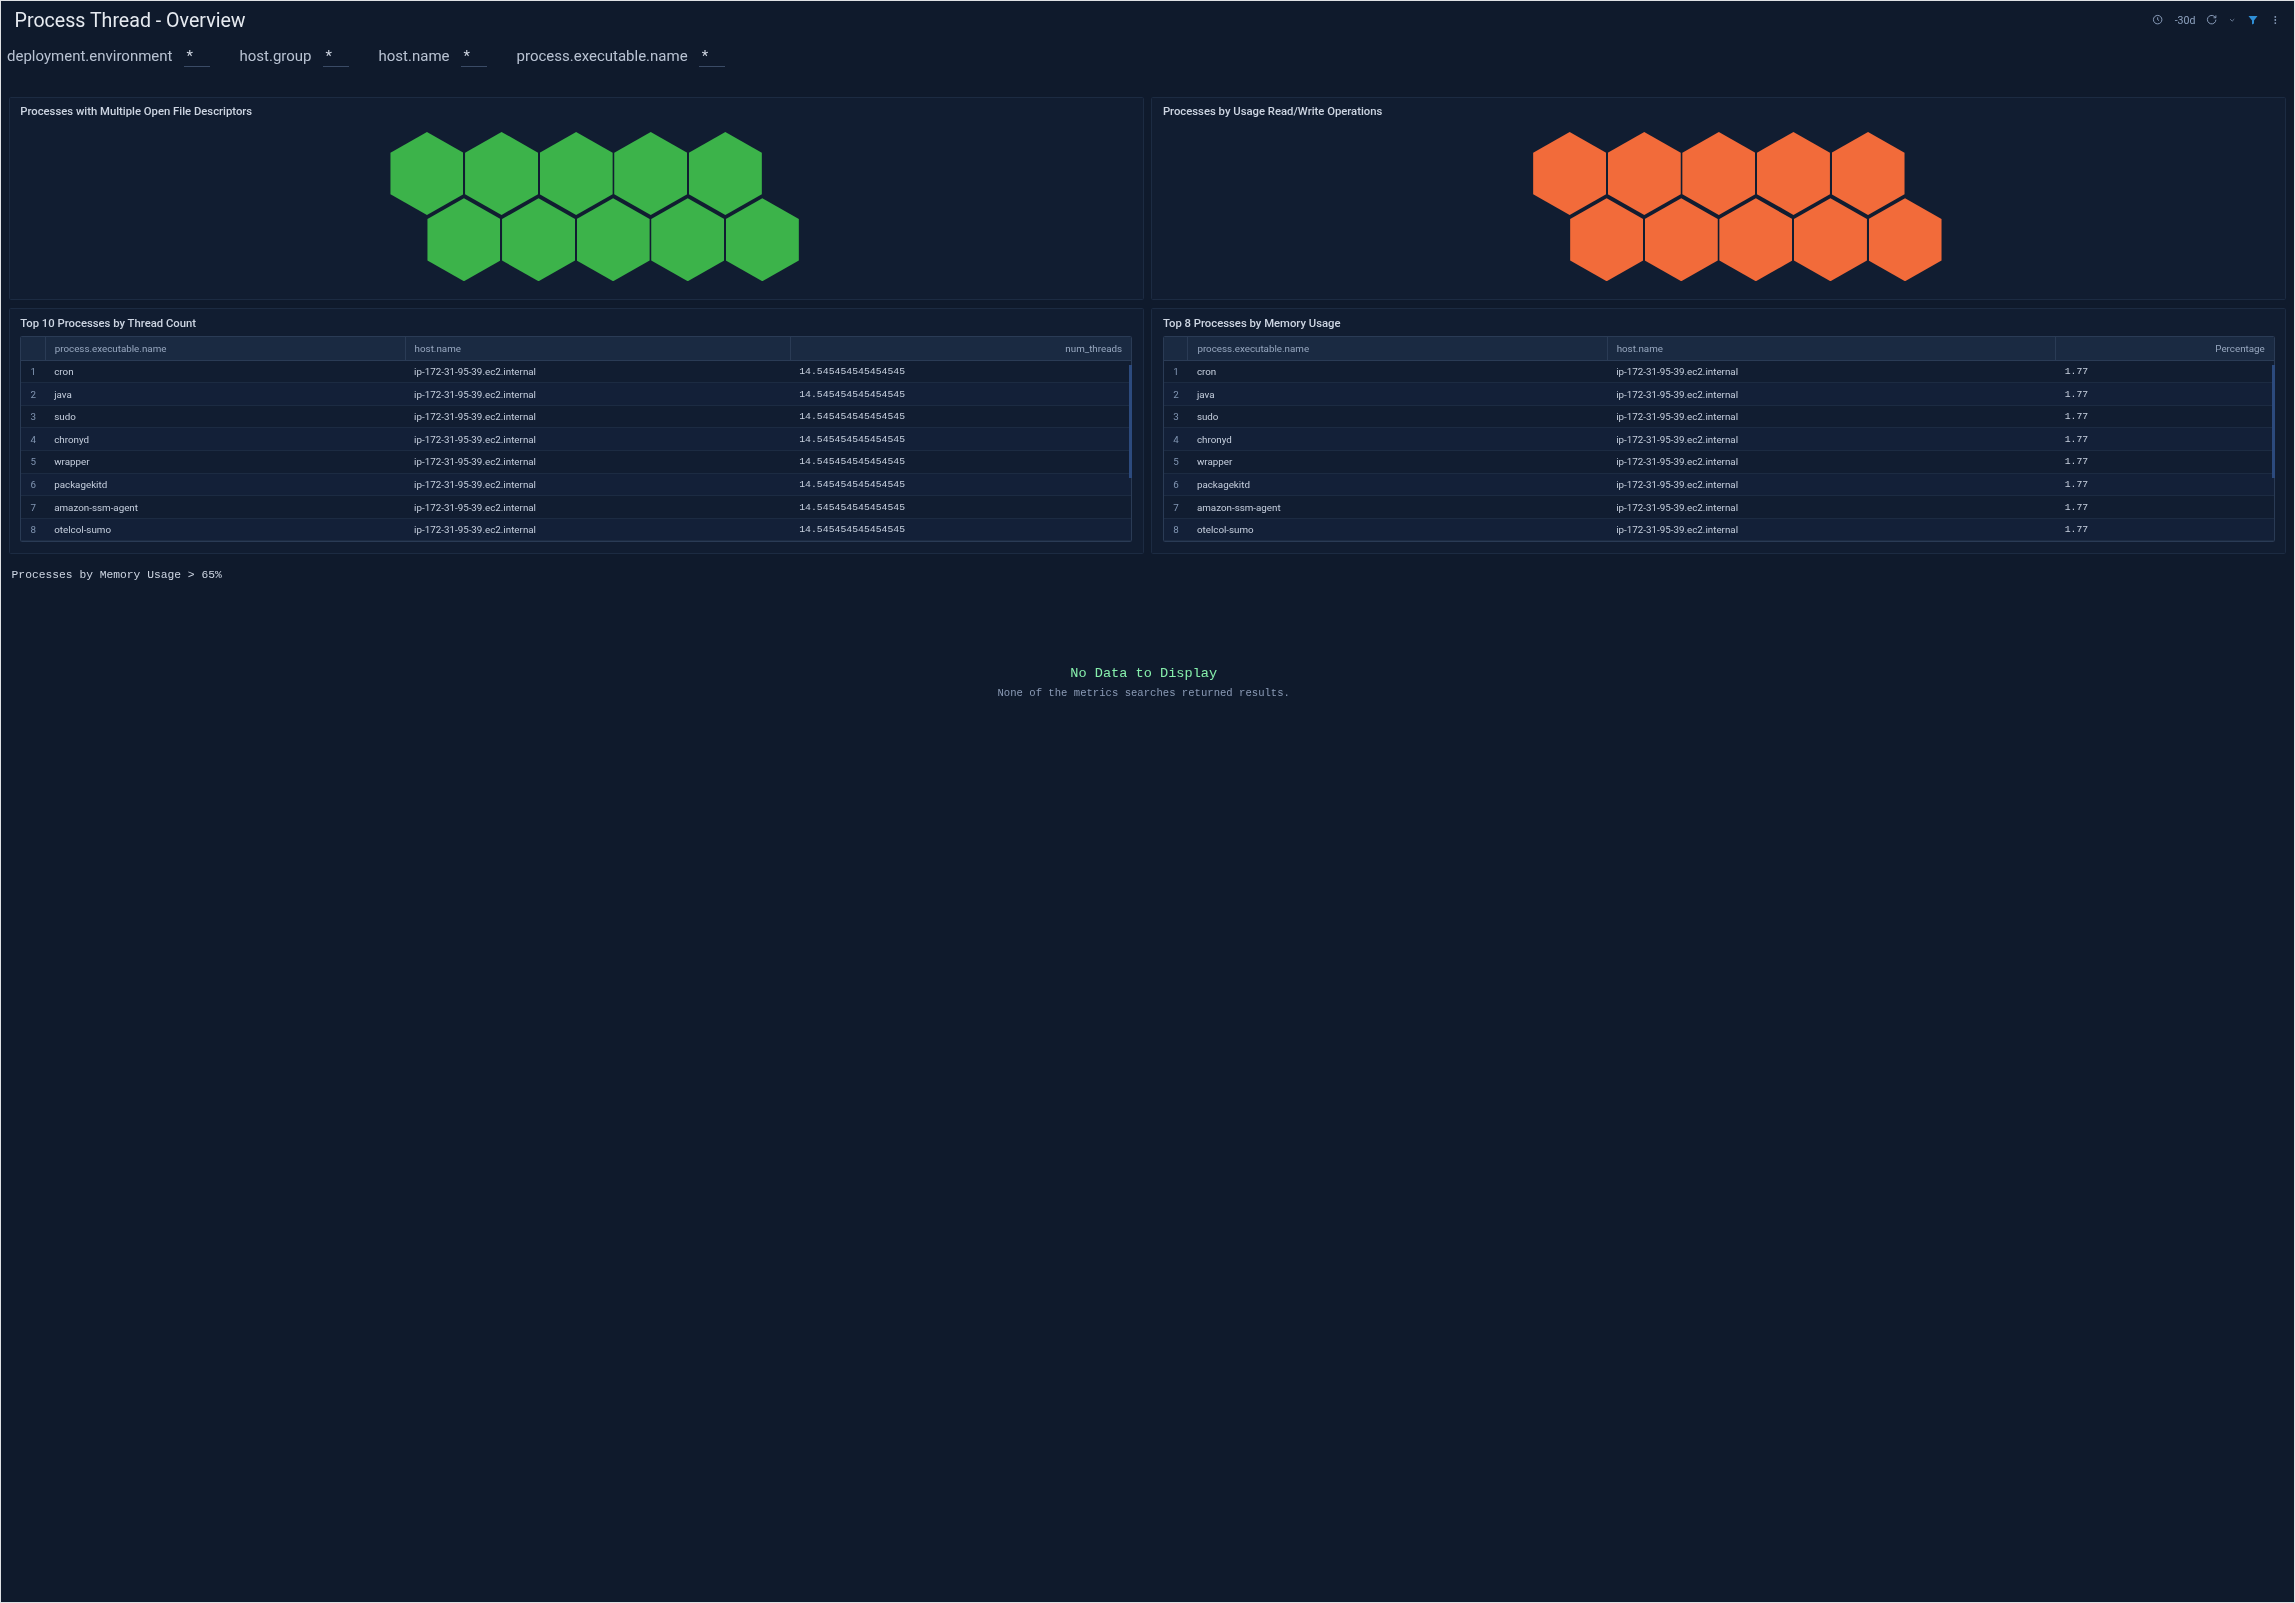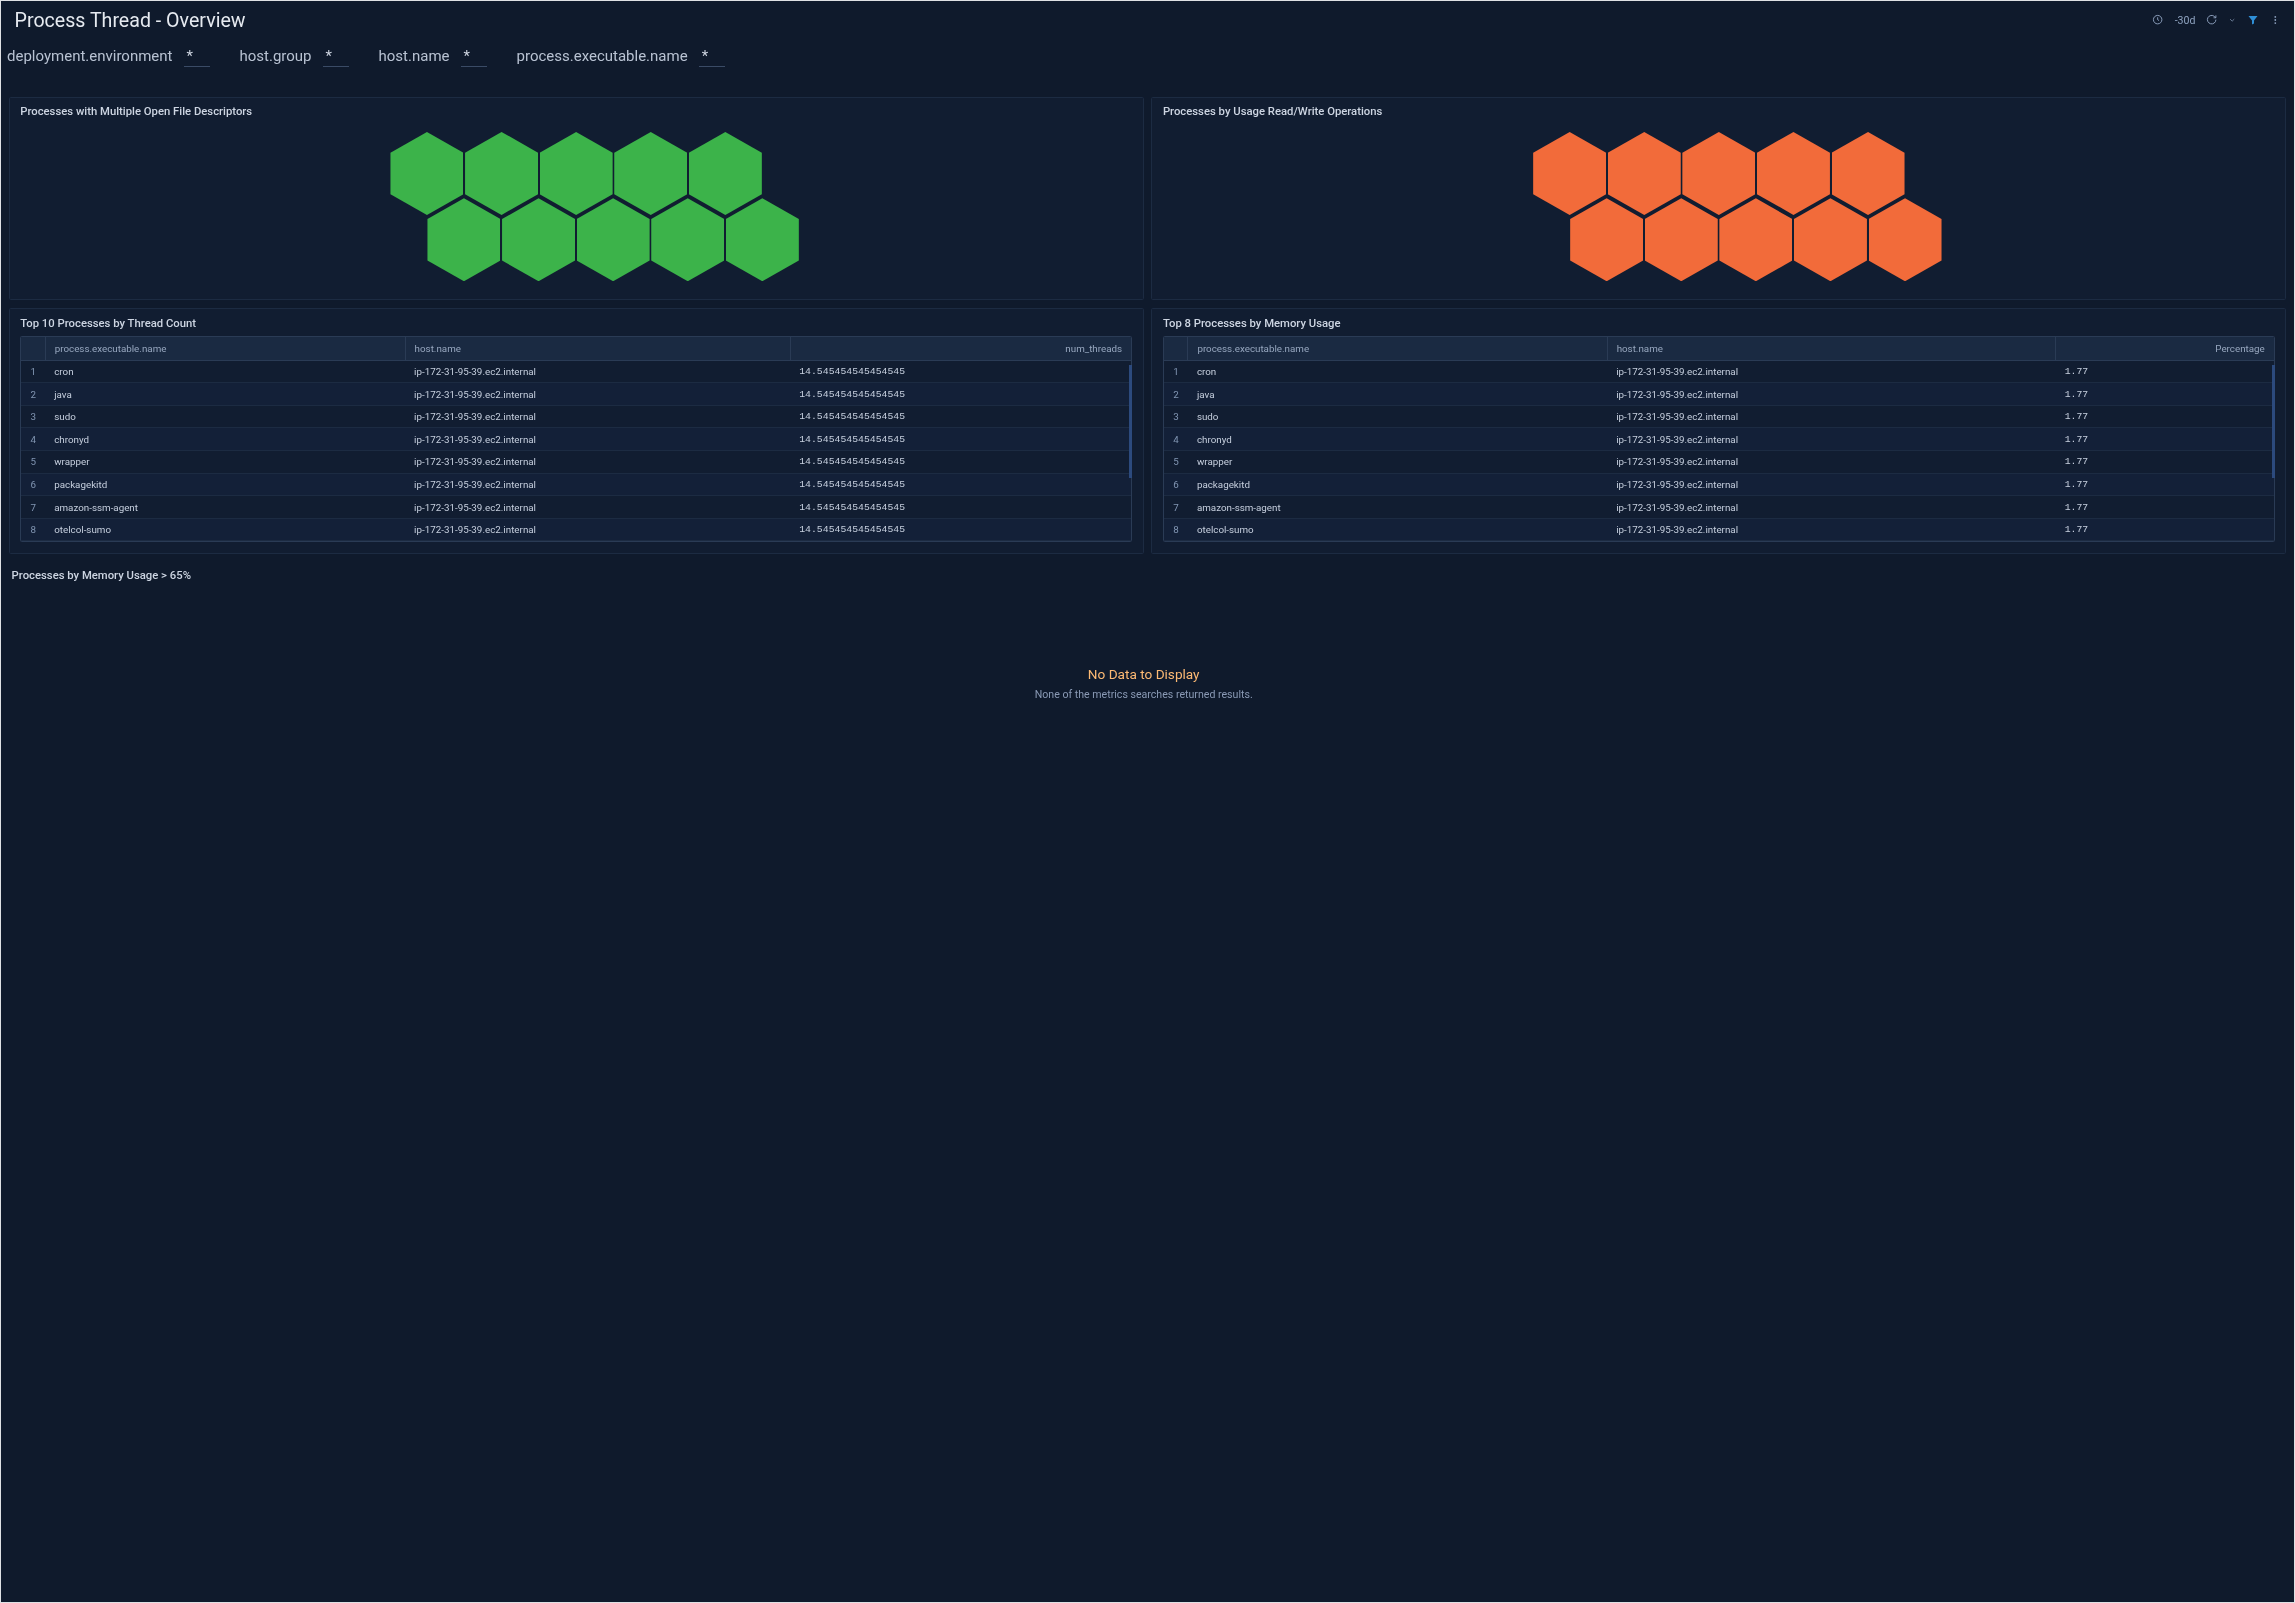--- a/index.html
+++ b/index.html
@@ -145,21 +145,21 @@
   .no-data {
     flex: 1;
     display: flex;
     flex-direction: column;
     align-items: center;
     justify-content: center;
     gap: 6px;
   }
   .no-data .nd-title {
     font-size: 13.6px;
-    color: #fdba74;
+    color: #86efac;
   }
   .no-data .nd-sub {
     font-size: 10.6px;
     color: #8a9ab5;
     text-align: center;
   }
   .scroll-ind {
     position: absolute;
     right: 0; top: 0; bottom: 0; width: 3px;
     background: #2c4a7d;
@@ -407,21 +407,21 @@
                   <td>ip-172-31-95-39.ec2.internal</td>
                   <td class="num">1.77</td>
                 </tr>
               </tbody>
           </table>
         </div>
         <div class="scroll-ind" style="top:29px;height:113px;"></div>
       </div>
     </div>
 
-    <div class="panel wide-panel" style="border:none;background:transparent;padding-left:3px;">
+    <div class="panel wide-panel" style="border:none;background:transparent;padding-left:3px;font-family:Liberation Mono, monospace;">
       <div class="panel-title">Processes by Memory Usage &gt; 65%</div>
       <div class="no-data">
         <div class="nd-title">No Data to Display</div>
         <div class="nd-sub">None of the metrics searches returned results.</div>
       </div>
     </div>
 
   </div>
 </div>
 

